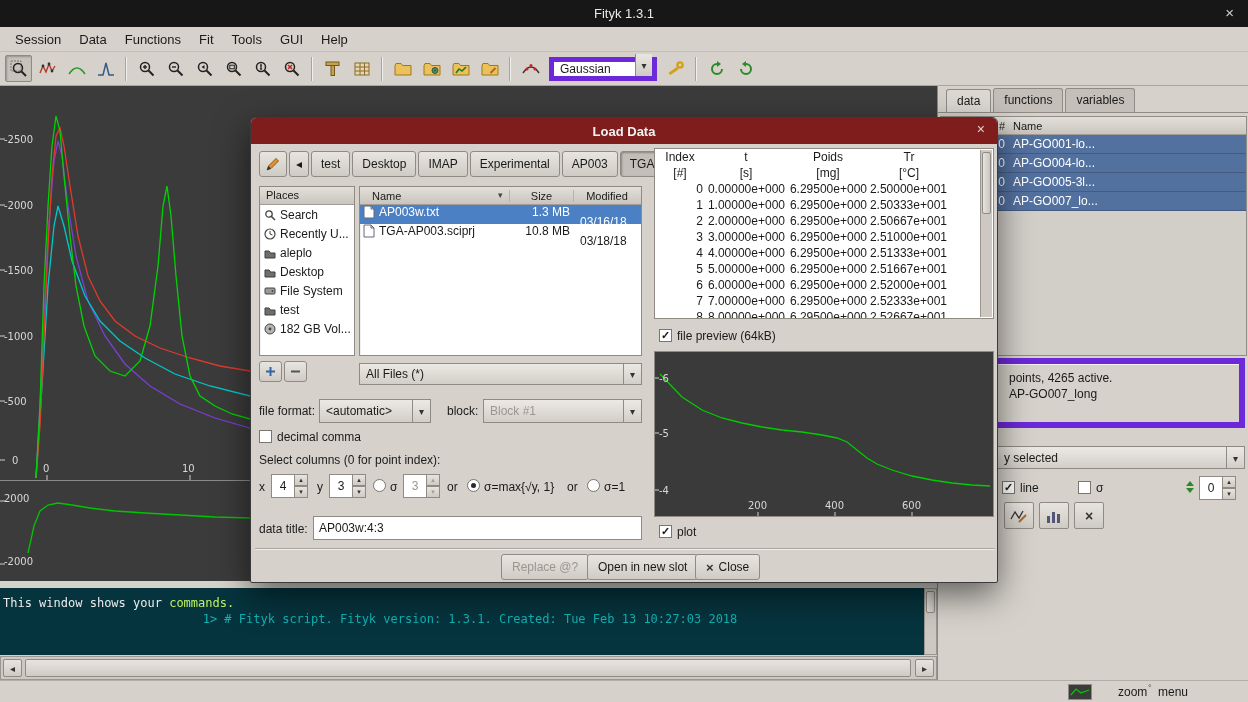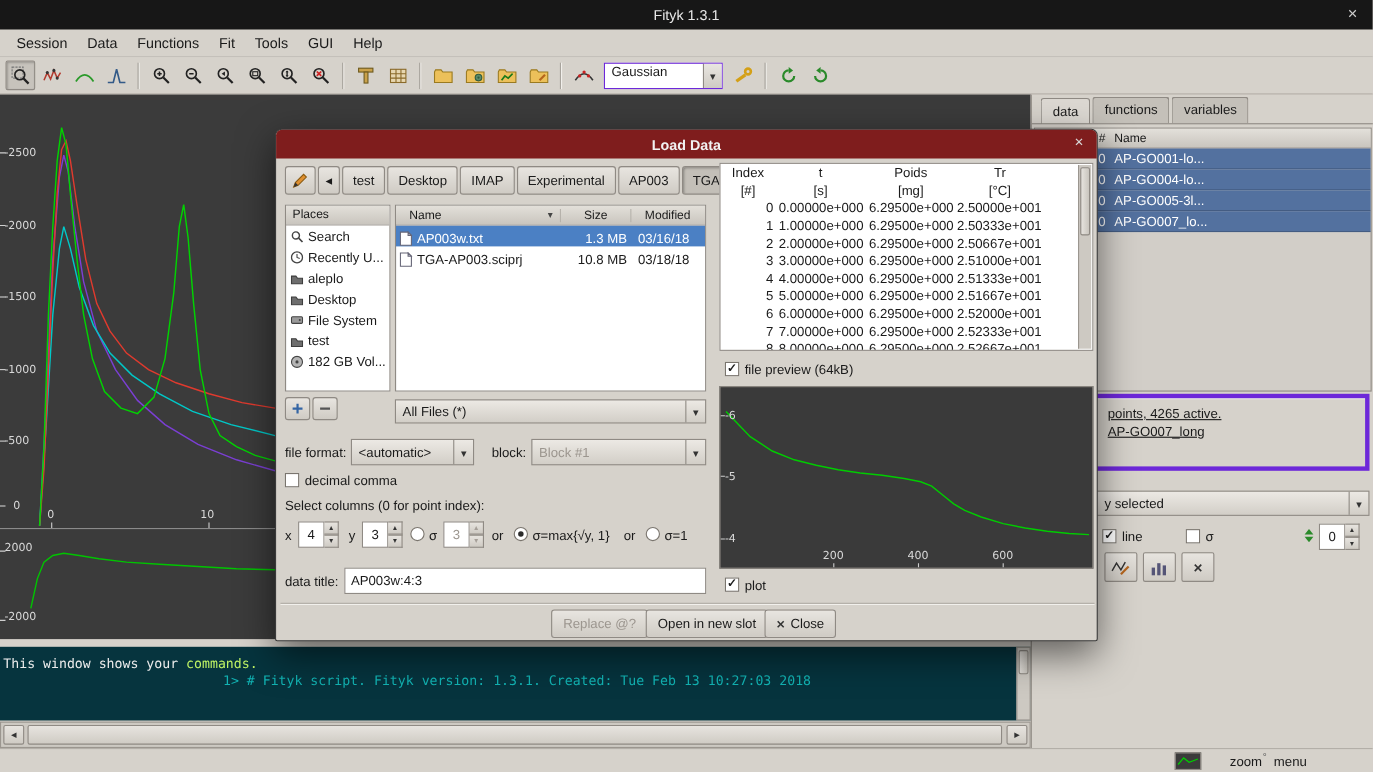--- a/index.html
+++ b/index.html
@@ -14,21 +14,21 @@
 
   
   .menubar { position:absolute; left:0; top:27px; width:1248px; height:25px; background:#d6d2cb; display:flex; align-items:center; padding-left:6px; border-bottom:1px solid #c2beb8; }
   .mitem { padding:3px 9px; font-size:13px; }
 
   
   .toolbar { position:absolute; left:0; top:52px; width:1248px; height:34px; background:#d6d2cb; display:flex; align-items:center; padding-left:4px; border-bottom:1px solid #a9a49d; }
   .tbtn { width:27px; height:27px; display:flex; align-items:center; justify-content:center; border:1px solid transparent; border-radius:2px; margin:0 1px; }
   .tbtn.active { border-color:#8f8a84; background:#c7c3bc; box-shadow:inset 1px 1px 2px rgba(0,0,0,.25); }
   .tsep { width:2px; height:24px; border-left:1px solid #a8a49d; border-right:1px solid #f1efeb; margin:0 5px; }
-  .fcombo { width:108px; height:24px; background:#fff; border:1px solid #6d28d9; display:flex; align-items:flex-start; margin:0 4px; }
+  .fcombo { width:108px; height:24px; background:#fff; border:5px solid #6d28d9; display:flex; align-items:flex-end; margin:0 4px; }
   .fcombo .ctext { padding-left:6px; flex:1; }
   .fcombo .cbtn { width:17px; height:22px; background:linear-gradient(#e9e6e1,#cfcbc4); border-left:1px solid #8f8a84; display:flex; align-items:center; justify-content:center; }
   .carr::after { content:"▾"; font-size:10px; color:#333; }
 
   
   .mainplot { position:absolute; left:0; top:86px; width:937px; height:394px; background:#3b3b3b; }
   .auxplot { position:absolute; left:0; top:480px; width:937px; height:101px; background:#3b3b3b; border-top:1px solid #8b8b8b; }
   .plab { position:absolute; color:#d8d8d8; font-size:10px; font-family:"DejaVu Sans",sans-serif; }
 
   
@@ -37,21 +37,21 @@
   .tab { padding:4px 10px; font-size:12px; border:1px solid #8f8a84; border-bottom:none; background:#c4c0b9; border-radius:3px 3px 0 0; margin-right:2px; }
   .tab.active { background:#dcd8d2; position:relative; top:1px; }
   .nbline { position:absolute; left:0; top:26px; width:311px; height:1px; background:#8f8a84; }
   .datalist { position:absolute; left:2px; top:30px; width:307px; height:240px; background:#d2cec8; border:1px solid #918c85; }
   .dlhead { height:18px; background:linear-gradient(#e3e0da,#c9c5be); border-bottom:1px solid #a19c95; display:flex; font-size:11px; align-items:center; }
   .dlhead .hnum { width:66px; text-align:right; padding-right:2px; }
   .dlhead .hname { padding-left:6px; }
   .srow { height:19px; display:flex; align-items:center; background:#53719f; color:#fff; border-bottom:1px solid rgba(0,0,0,.18); }
   .srow .snum { width:66px; text-align:right; padding-right:2px; }
   .srow .sname { padding-left:6px; white-space:nowrap; overflow:hidden; }
-  .infobox { position:absolute; left:3px; top:272px; width:304px; height:70px; border:4px solid #6d28d9; box-shadow:inset 1px 1px 0 rgba(255,255,255,.7); padding:6px 4px 0 62px; line-height:16px; font-size:12px;text-decoration:underline; }
+  .infobox { position:absolute; left:3px; top:272px; width:304px; height:70px; border:6px solid #6d28d9; box-shadow:inset 1px 1px 0 rgba(255,255,255,.7); padding:6px 4px 0 62px; line-height:16px; font-size:12px; }
   .scombo { position:absolute; left:3px; top:360px; width:304px; height:23px; background:linear-gradient(#ece9e4,#d2cec7); border:1px solid #8f8a84; display:flex; align-items:center; }
   .scombo .ctext { padding-left:62px; flex:1; }
   .scombo .cbtn { width:18px; height:21px; border-left:1px solid #8f8a84; display:flex; align-items:center; justify-content:center; }
   .cbrow { position:absolute; left:0; top:392px; width:311px; height:20px; }
   .btnrow { position:absolute; left:0; top:416px; width:311px; height:28px; }
   .sbtn { position:absolute; width:30px; height:27px; background:linear-gradient(#e7e4df,#cfcbc4); border:1px solid #8f8a84; border-radius:2px; display:flex; align-items:center; justify-content:center; }
 
   
   .cb { display:inline-flex; width:13px; height:13px; background:#fff; border:1px solid #7a756e; align-items:center; justify-content:center; vertical-align:middle; }
   .cb.on::after { content:"✓"; font-size:11px; font-weight:bold; color:#1c1c1c; line-height:11px; }
@@ -101,21 +101,21 @@
   .places { position:absolute; left:8px; top:68px; width:96px; height:170px; overflow:hidden; }
   .phdr { height:18px; background:linear-gradient(#e3e0da,#c9c5be); border-bottom:1px solid #a19c95; font-size:11px; padding:2px 0 0 6px; }
   .pitem { height:19px; display:flex; align-items:center; padding-left:4px; white-space:nowrap; overflow:hidden; font-size:12px; }
   .pitem svg { margin-right:4px; flex:none; }
   .filespanel { position:absolute; left:108px; top:68px; width:283px; height:170px; overflow:hidden; }
   .fhdr { height:18px; display:flex; background:linear-gradient(#e3e0da,#c9c5be); border-bottom:1px solid #a19c95; font-size:11px; align-items:center; position:relative; }
   .fhdr .hc1 { width:150px; padding-left:12px; border-right:1px solid #b6b2ab; }
   .fhdr .hc2 { width:64px; text-align:center; border-right:1px solid #b6b2ab; }
   .fhdr .hc3 { width:66px; text-align:center; }
   .sortarr { position:absolute; left:138px; top:3px; font-size:9px; color:#444; }
-  .frow { height:19px; display:flex; align-items:flex-end; }
+  .frow { height:19px; display:flex; align-items:flex-start; }
   .frow.sel { background:#4b80c4; color:#fff; }
   .frow .c1 { width:150px; display:flex; align-items:center; padding-left:3px; white-space:nowrap; overflow:hidden; }
   .frow .c1 svg { margin-right:4px; flex:none; }
   .frow .c2 { width:64px; text-align:right; padding-right:4px; }
   .frow .c3 { width:66px; padding-left:6px;margin-top:10px; }
   .dcombo { background:linear-gradient(#ece9e4,#d2cec7); border:1px solid #8f8a84; display:flex; align-items:center; position:absolute; }
   .dcombo .ctext { padding-left:6px; flex:1; white-space:nowrap; overflow:hidden; }
   .dcombo .cbtn { width:18px; align-self:stretch; border-left:1px solid #8f8a84; display:flex; align-items:center; justify-content:center; }
   .dcombo.dis .ctext { color:#9c968f; }
   .dlabel { position:absolute; font-size:12px; }

